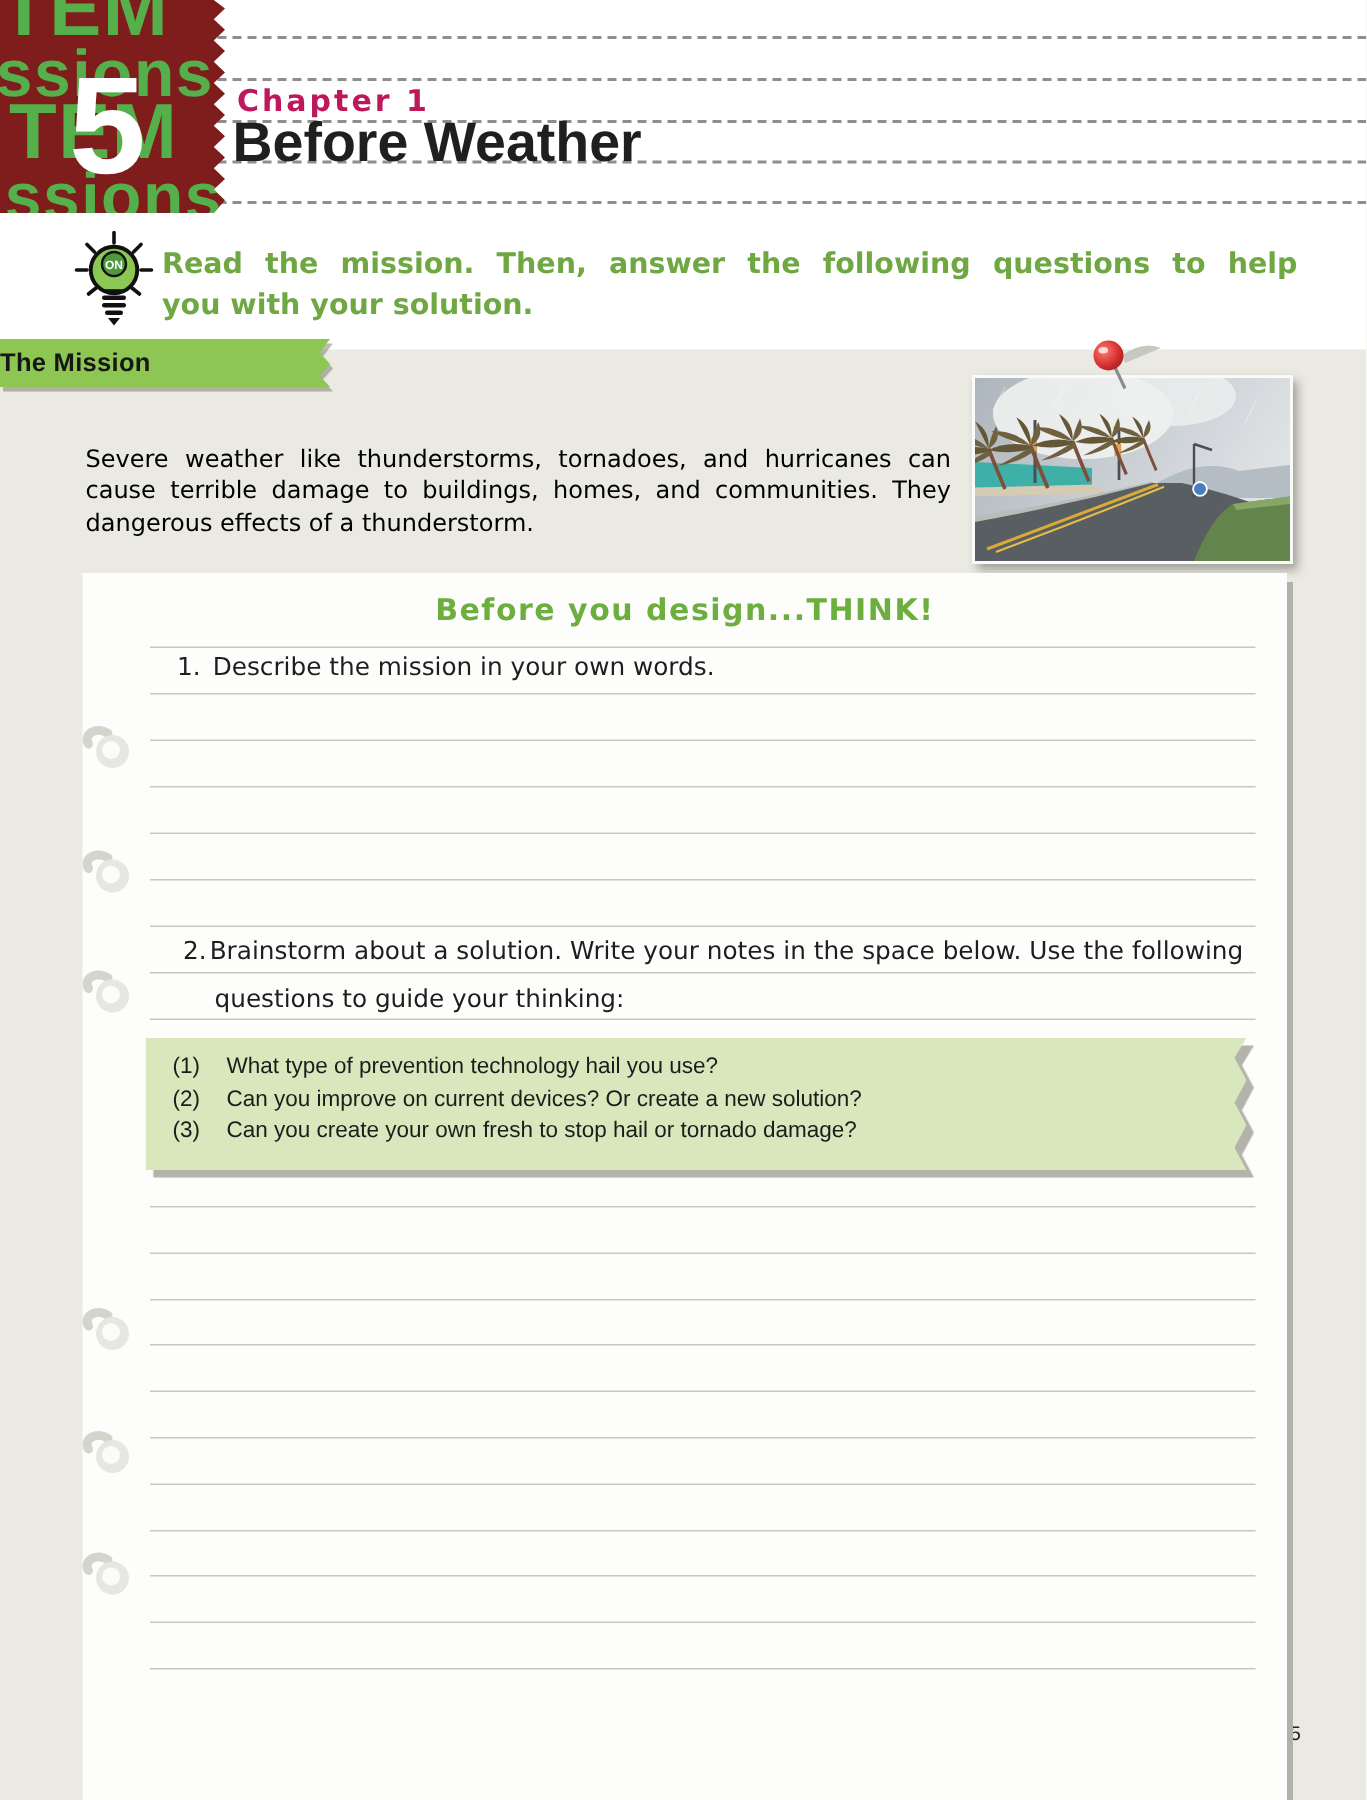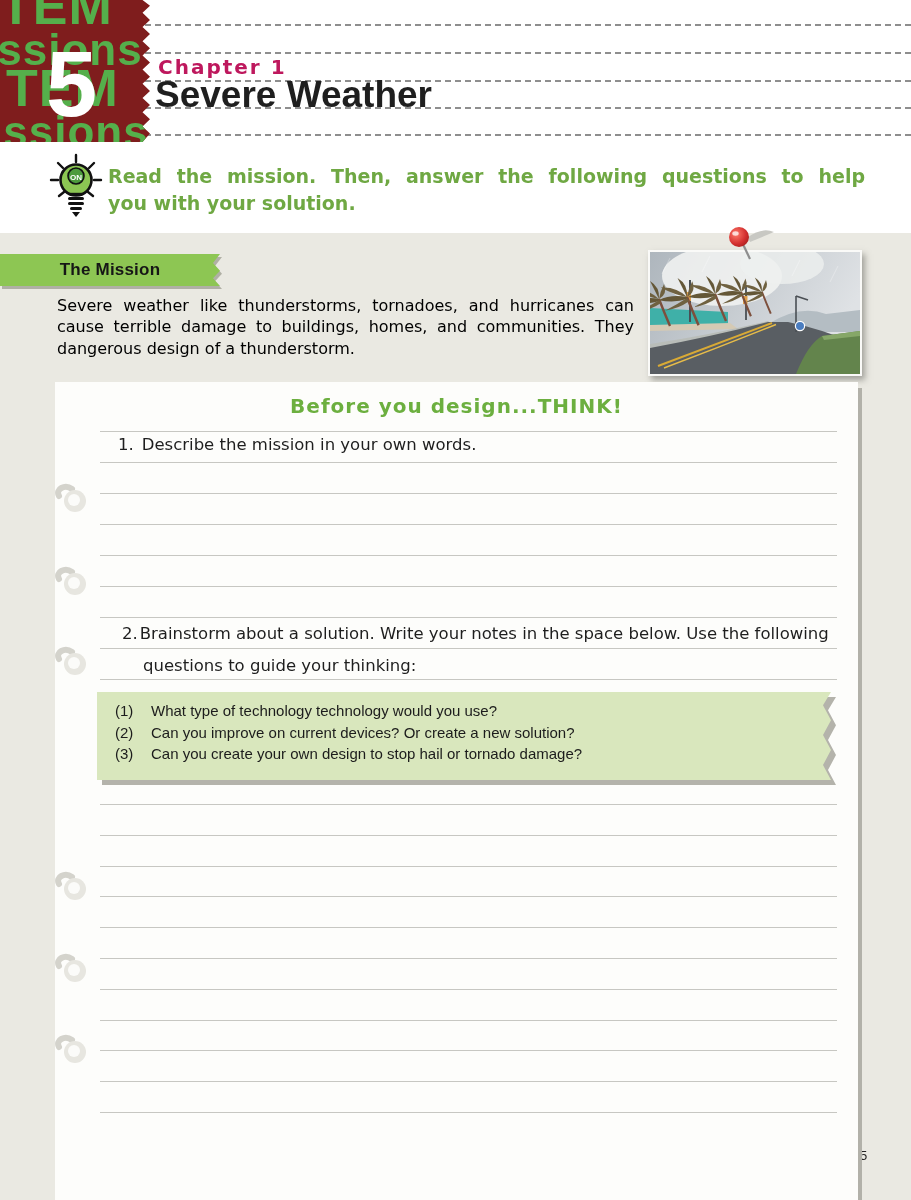--- a/index.html
+++ b/index.html
@@ -57,24 +57,23 @@
     position:absolute; left:108px; top:163px; width:757px; z-index:2;
     color:#6fa843; font-weight:bold; font-size:19px; line-height:27px;
   }
   .just-all { text-align:justify; text-align-last:justify; }
 
   
   .banner-wrap { position:absolute; left:0; top:226px; z-index:2;
     filter:drop-shadow(2px 3px 0 rgba(106,106,92,.45)); }
   .banner {
     width:220px; height:32px; background:#8dc653;
-    display:flex; align-items:center; justify-content:center;
+    display:flex; align-items:center; 
     clip-path:polygon(0 0, 100% 0, calc(100% - 7px) 28%, 100% 52%,
       calc(100% - 7px) 76%, 100% 100%, 0 100%);
-    margin-top:28px;
   }
   .banner span {
     color:#161616; font-weight:bold; font-size:17px;
     font-family:"Liberation Sans", sans-serif; letter-spacing:0.2px;
   }
 
   
   .mission-text {
     position:absolute; left:57px; top:271px; width:577px;
     font-size:16px; line-height:21.4px; color:#000000; z-index:1;margin-top:24px;
@@ -141,21 +140,21 @@
 
   <div class="logo">
     <div class="logo-row r1">TEM</div>
     <div class="logo-row r2">issions</div>
     <div class="logo-row r3">TEM</div>
     <div class="logo-row r4">issions</div>
     <div class="logo-badge">5</div>
   </div>
 
   <div class="chapter">Chapter 1</div>
-  <div class="title">Severe Weather</div>
+  <div class="title">Before Weather</div>
 
   <div class="bulb">
     <svg width="60" height="68" viewBox="0 0 60 68">
       <g stroke="#111" stroke-width="2.4" stroke-linecap="round">
         <line x1="30" y1="3" x2="30" y2="10"></line>
         <line x1="12" y1="11" x2="17" y2="16"></line>
         <line x1="48" y1="11" x2="43" y2="16"></line>
         <line x1="5" y1="28" x2="12" y2="28"></line>
         <line x1="55" y1="28" x2="48" y2="28"></line>
         <line x1="13" y1="44" x2="18" y2="40"></line>
@@ -179,21 +178,21 @@
 
   <div class="banner-wrap">
     <div class="banner">
       <span>The Mission</span>
     </div>
   </div>
 
   <div class="mission-text">
     <div class="just-all">Severe weather like thunderstorms, tornadoes, and hurricanes can</div>
     <div class="just-all">cause terrible damage to buildings, homes, and communities. They</div>
-    <div>dangerous design of a thunderstorm.</div>
+    <div>dangerous effects of a thunderstorm.</div>
   </div>
 
   <div class="photo">
     <svg width="210" height="122" viewBox="0 0 210 122">
       <defs>
         <linearGradient id="skyg" x1="0" y1="0" x2="1" y2="0.35">
           <stop offset="0" stop-color="#aeb6bd"></stop>
             <stop offset="1" stop-color="#dfe2e5"></stop>
         </linearGradient>
         <radialGradient id="pinred" cx="0.35" cy="0.35" r="0.9">
@@ -263,29 +262,29 @@
       <span class="q-num">2.</span><span>Brainstorm about a solution. Write your notes in the space below. Use the following</span>
     </div>
     <div class="q-line q2b">
       <span>questions to guide your thinking:</span>
     </div>
 
     <div class="hintbox-wrap">
       <div class="hintbox">
         <div class="hint-row">
           <span class="hint-num">(1)</span>
-          <span>What type of technology technology would you use?</span>
+          <span>What type of prevention technology hail you use?</span>
         </div>
         <div class="hint-row">
           <span class="hint-num">(2)</span>
           <span>Can you improve on current devices? Or create a new solution?</span>
         </div>
         <div class="hint-row">
           <span class="hint-num">(3)</span>
-          <span>Can you create your own design to stop hail or tornado damage?</span>
+          <span>Can you create your own fresh to stop hail or tornado damage?</span>
         </div>
       </div>
     </div>
   <div class="rule" style="top: 49px;"></div>
       <div class="rule" style="top: 80px;"></div>
       <div class="rule" style="top: 111px;"></div>
       <div class="rule" style="top: 142px;"></div>
       <div class="rule" style="top: 173px;"></div>
       <div class="rule" style="top: 204px;"></div>
       <div class="rule" style="top: 235px;"></div>

